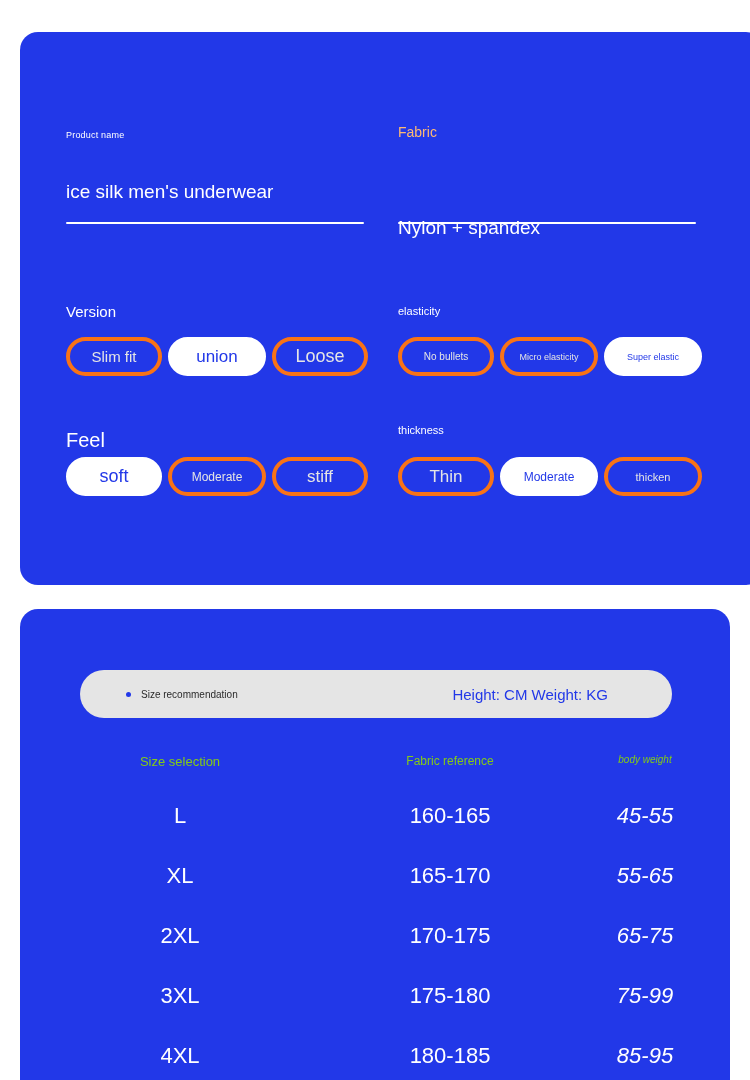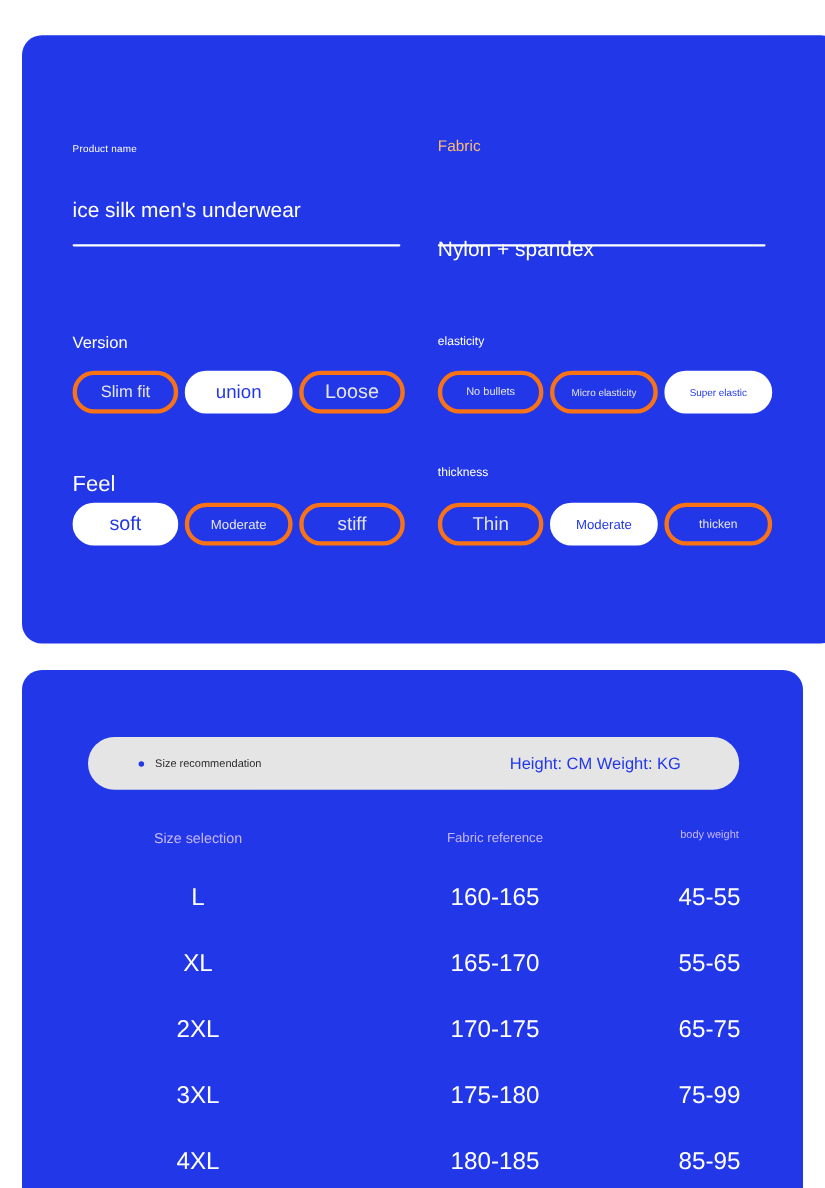--- a/index.html
+++ b/index.html
@@ -97,29 +97,29 @@
     border-radius: 24px;
     display: flex;
     align-items: center;
     padding: 0 22px;
   }
   .banner-bullet {
     width: 5px; height: 5px; border-radius: 50%;
     background: #2238e8; margin-right: 10px; margin-left: 24px;
   }
   .banner-left  { color: #2b2b2b; font-size: 10px; }
-  .banner-right { color: #2238e8; font-size: 15px; margin-left: auto; margin-right: 31px; }
+  .banner-right { color: #2238e8; font-size: 15px; margin-left: auto; margin-right: 42px; }
 
   .tbl { position: absolute; left: 0; top: 145px; width: 710px; }
   .tbl-row { display: flex; }
-  .tbl-head .c { color:#c4b5fd; }
+  .tbl-head .c { color:#84cc16; }
   .c { text-align: center; }
   .c1 { width: 320px; }
   .c2 { width: 220px; }
-  .c3 { width: 170px; }
+  .c3 { width: 170px; font-style: italic; }
   .th1 { font-size: 13px; }
   .th2 { font-size: 12px; }
   .th3 { font-size: 10px; }
   .tbl-body .tbl-row { margin-top: 34px; }
   .td { color: #ffffff; font-size: 22px; }
 </style>
 </head>
 <body>
 
 <div class="page">

